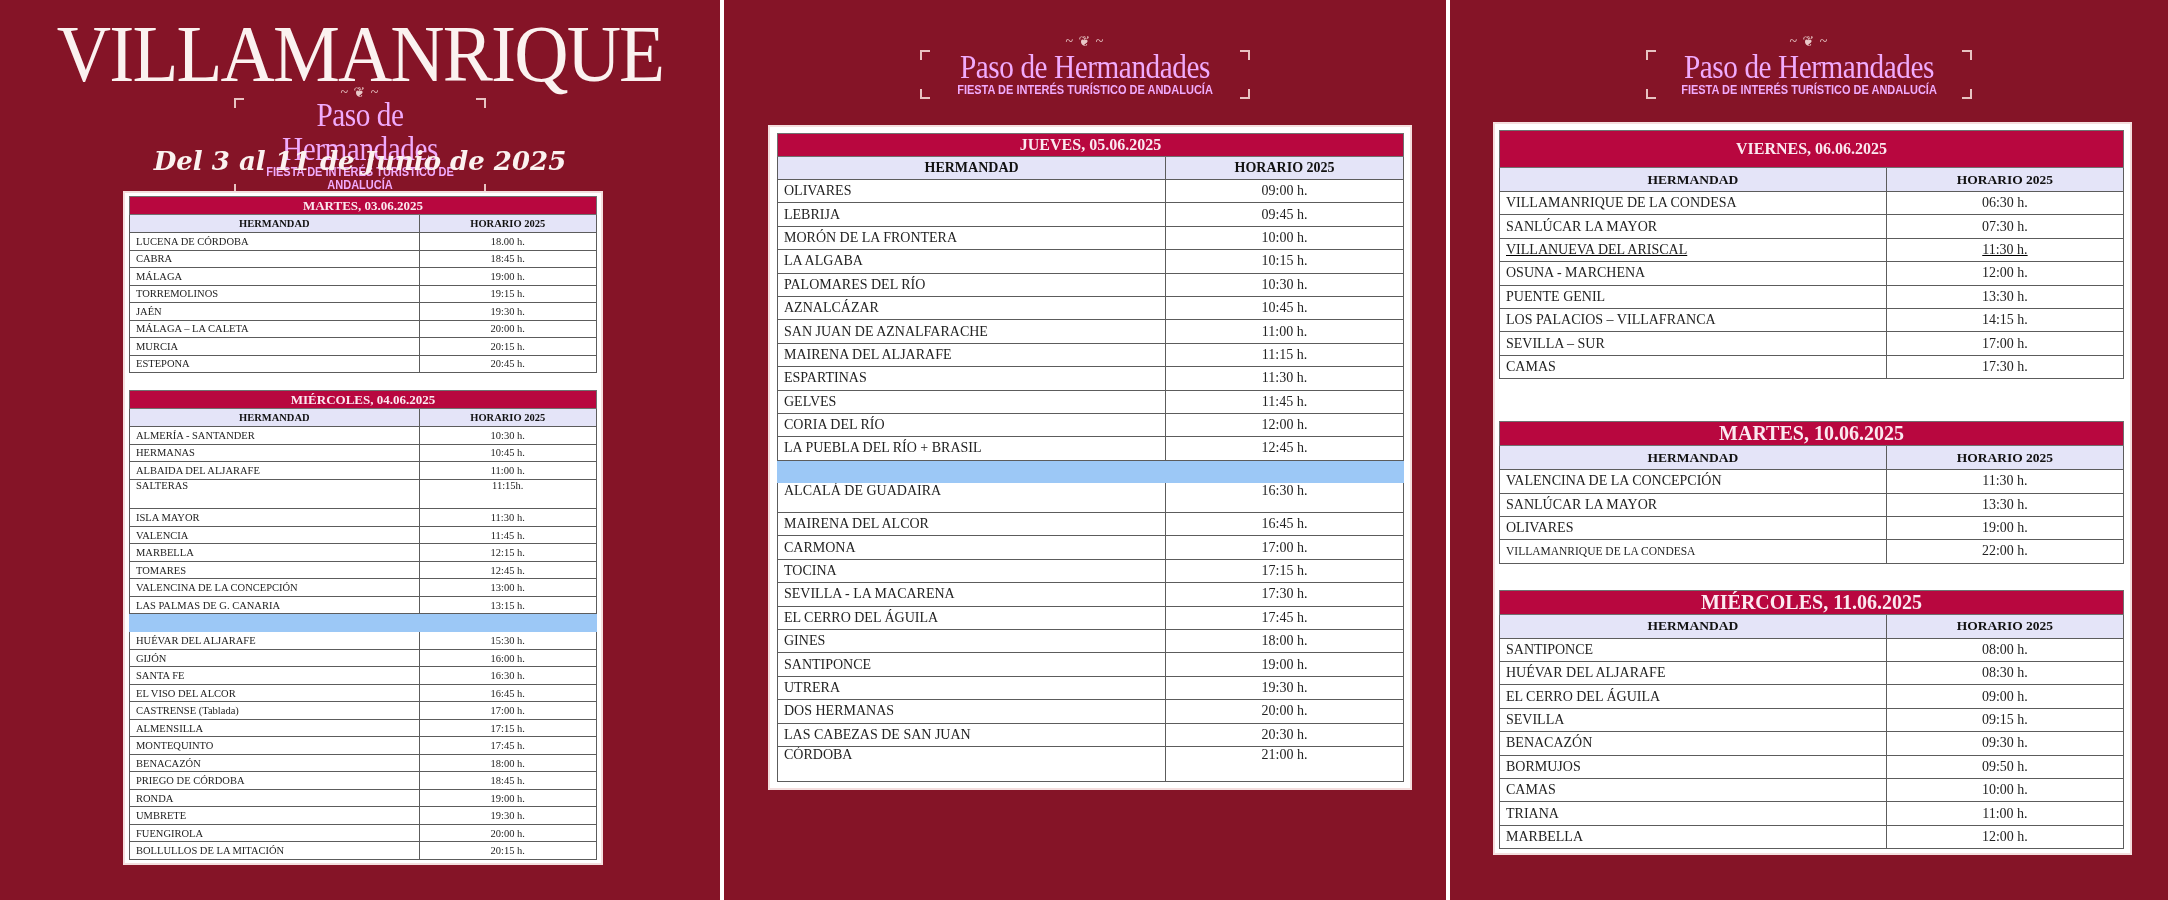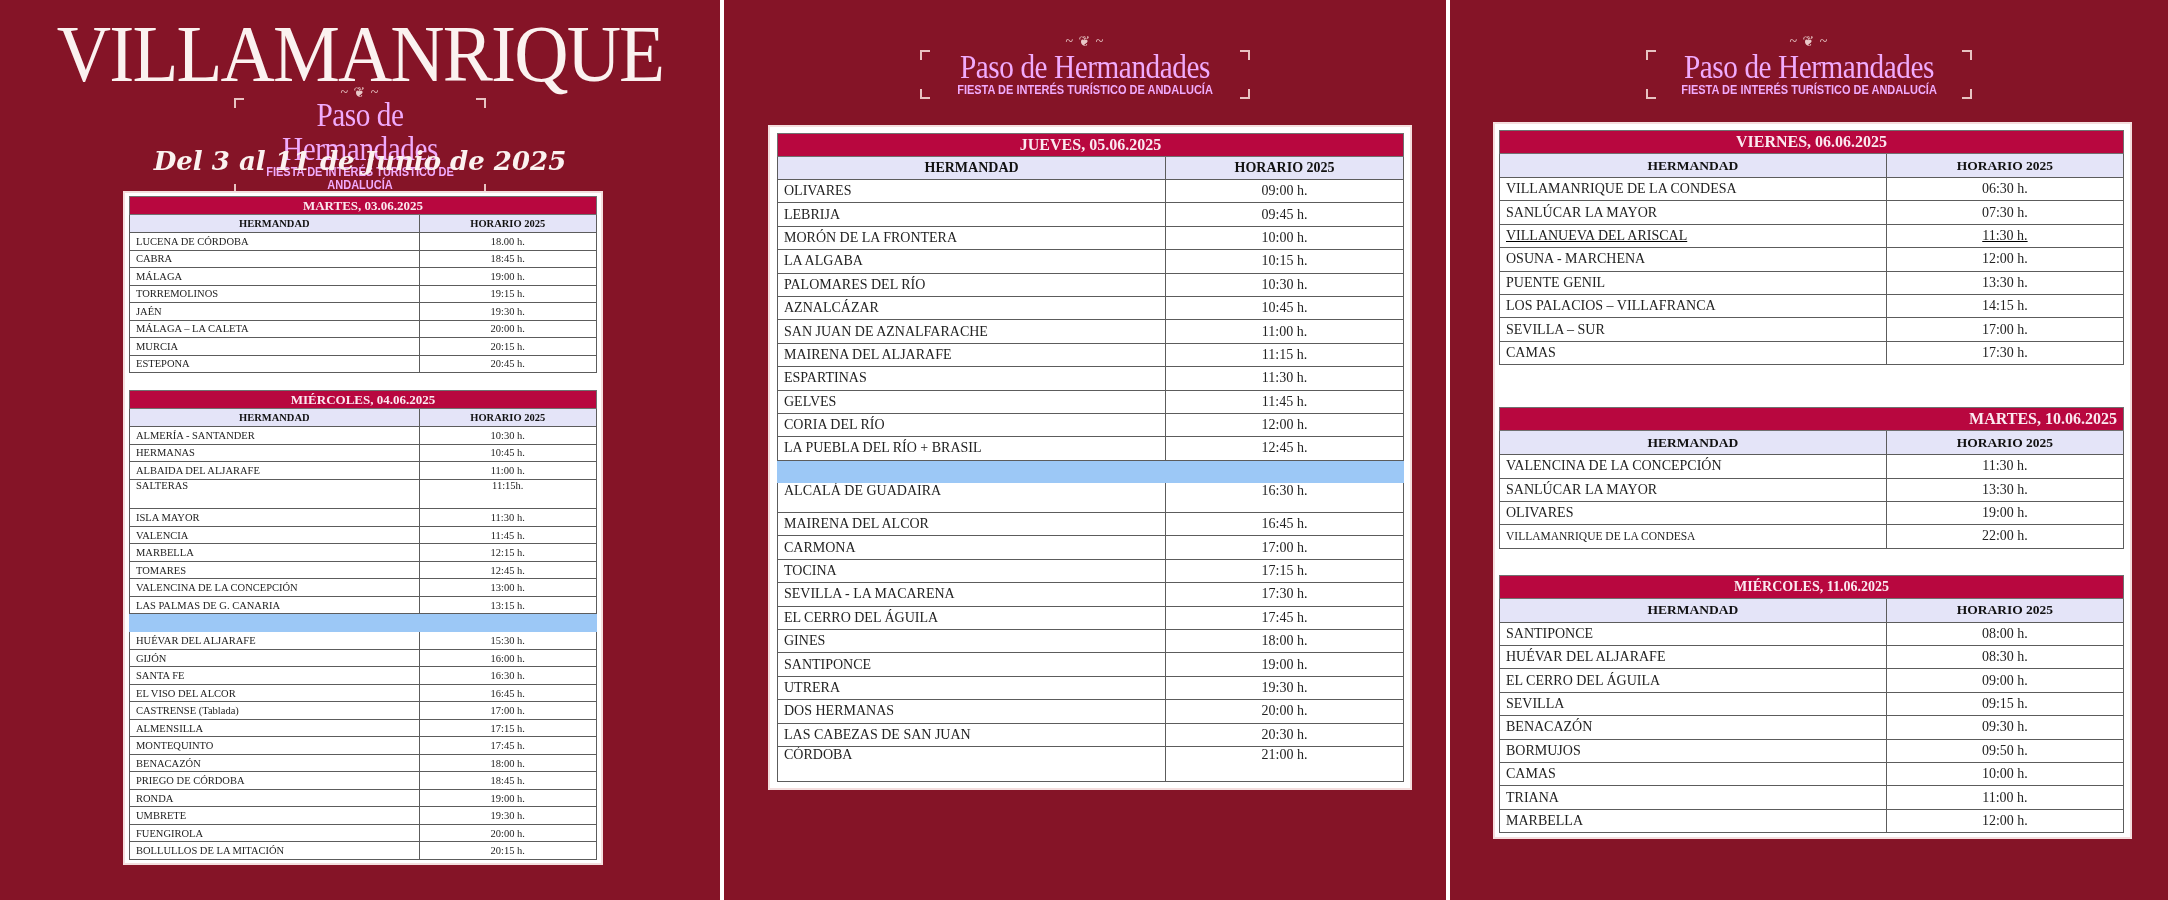--- a/index.html
+++ b/index.html
@@ -358,21 +358,21 @@
     <div class="l2">FIESTA DE INTERÉS TURÍSTICO DE ANDALUCÍA</div>
   </div>
 
   <div class="card" style="left:45px;top:124px;width:625px;padding:6px 6px 4px 4px;">
     <table class="sch" style="font-size:14px;">
       <colgroup>
           <col style="width:62%">
           <col style="width:38%">
         </colgroup>
       <tbody>
-          <tr class="day" style="height:23px;">
+          <tr class="day" style="height:37px;">
             <th colspan="2" style="font-size:16px;">VIERNES, 06.06.2025</th>
           </tr>
       <tr class="hdr" style="height:24px;">
             <th style="font-size:13.5px;">HERMANDAD</th>
             <th style="font-size:13.5px;">HORARIO 2025</th>
           </tr>
       </tbody>
         <tbody>
           <tr style="height: 23.4px;">
             <td>VILLAMANRIQUE DE LA CONDESA</td>
@@ -409,21 +409,21 @@
         </tbody>
     </table>
     <div class="gap" style="height:42px;"></div>
     <table class="sch" style="font-size:14px;">
       <colgroup>
           <col style="width:62%">
           <col style="width:38%">
         </colgroup>
       <tbody>
           <tr class="day" style="height:23px;">
-            <th colspan="2" style="font-size:16px;text-align:right;">MARTES, 10.06.2025</th>
+            <th colspan="2" style="font-size:20px;">MARTES, 10.06.2025</th>
           </tr>
       <tr class="hdr" style="height:24px;">
             <th style="font-size:13.5px;">HERMANDAD</th>
             <th style="font-size:13.5px;">HORARIO 2025</th>
           </tr>
       </tbody>
         <tbody>
           <tr style="height: 23.4px;">
             <td>VALENCINA DE LA CONCEPCIÓN</td>
             <td class="t">11:30 h.</td>
@@ -443,21 +443,21 @@
         </tbody>
     </table>
     <div class="gap" style="height:26px;"></div>
     <table class="sch" style="font-size:14px;">
       <colgroup>
           <col style="width:62%">
           <col style="width:38%">
         </colgroup>
       <tbody>
           <tr class="day" style="height:23px;">
-            <th colspan="2" style="font-size:14px;">MIÉRCOLES, 11.06.2025</th>
+            <th colspan="2" style="font-size:20px;">MIÉRCOLES, 11.06.2025</th>
           </tr>
       <tr class="hdr" style="height:24px;">
             <th style="font-size:13.5px;">HERMANDAD</th>
             <th style="font-size:13.5px;">HORARIO 2025</th>
           </tr>
       </tbody>
         <tbody>
           <tr style="height: 23.4px;">
             <td>SANTIPONCE</td>
             <td class="t">08:00 h.</td>

